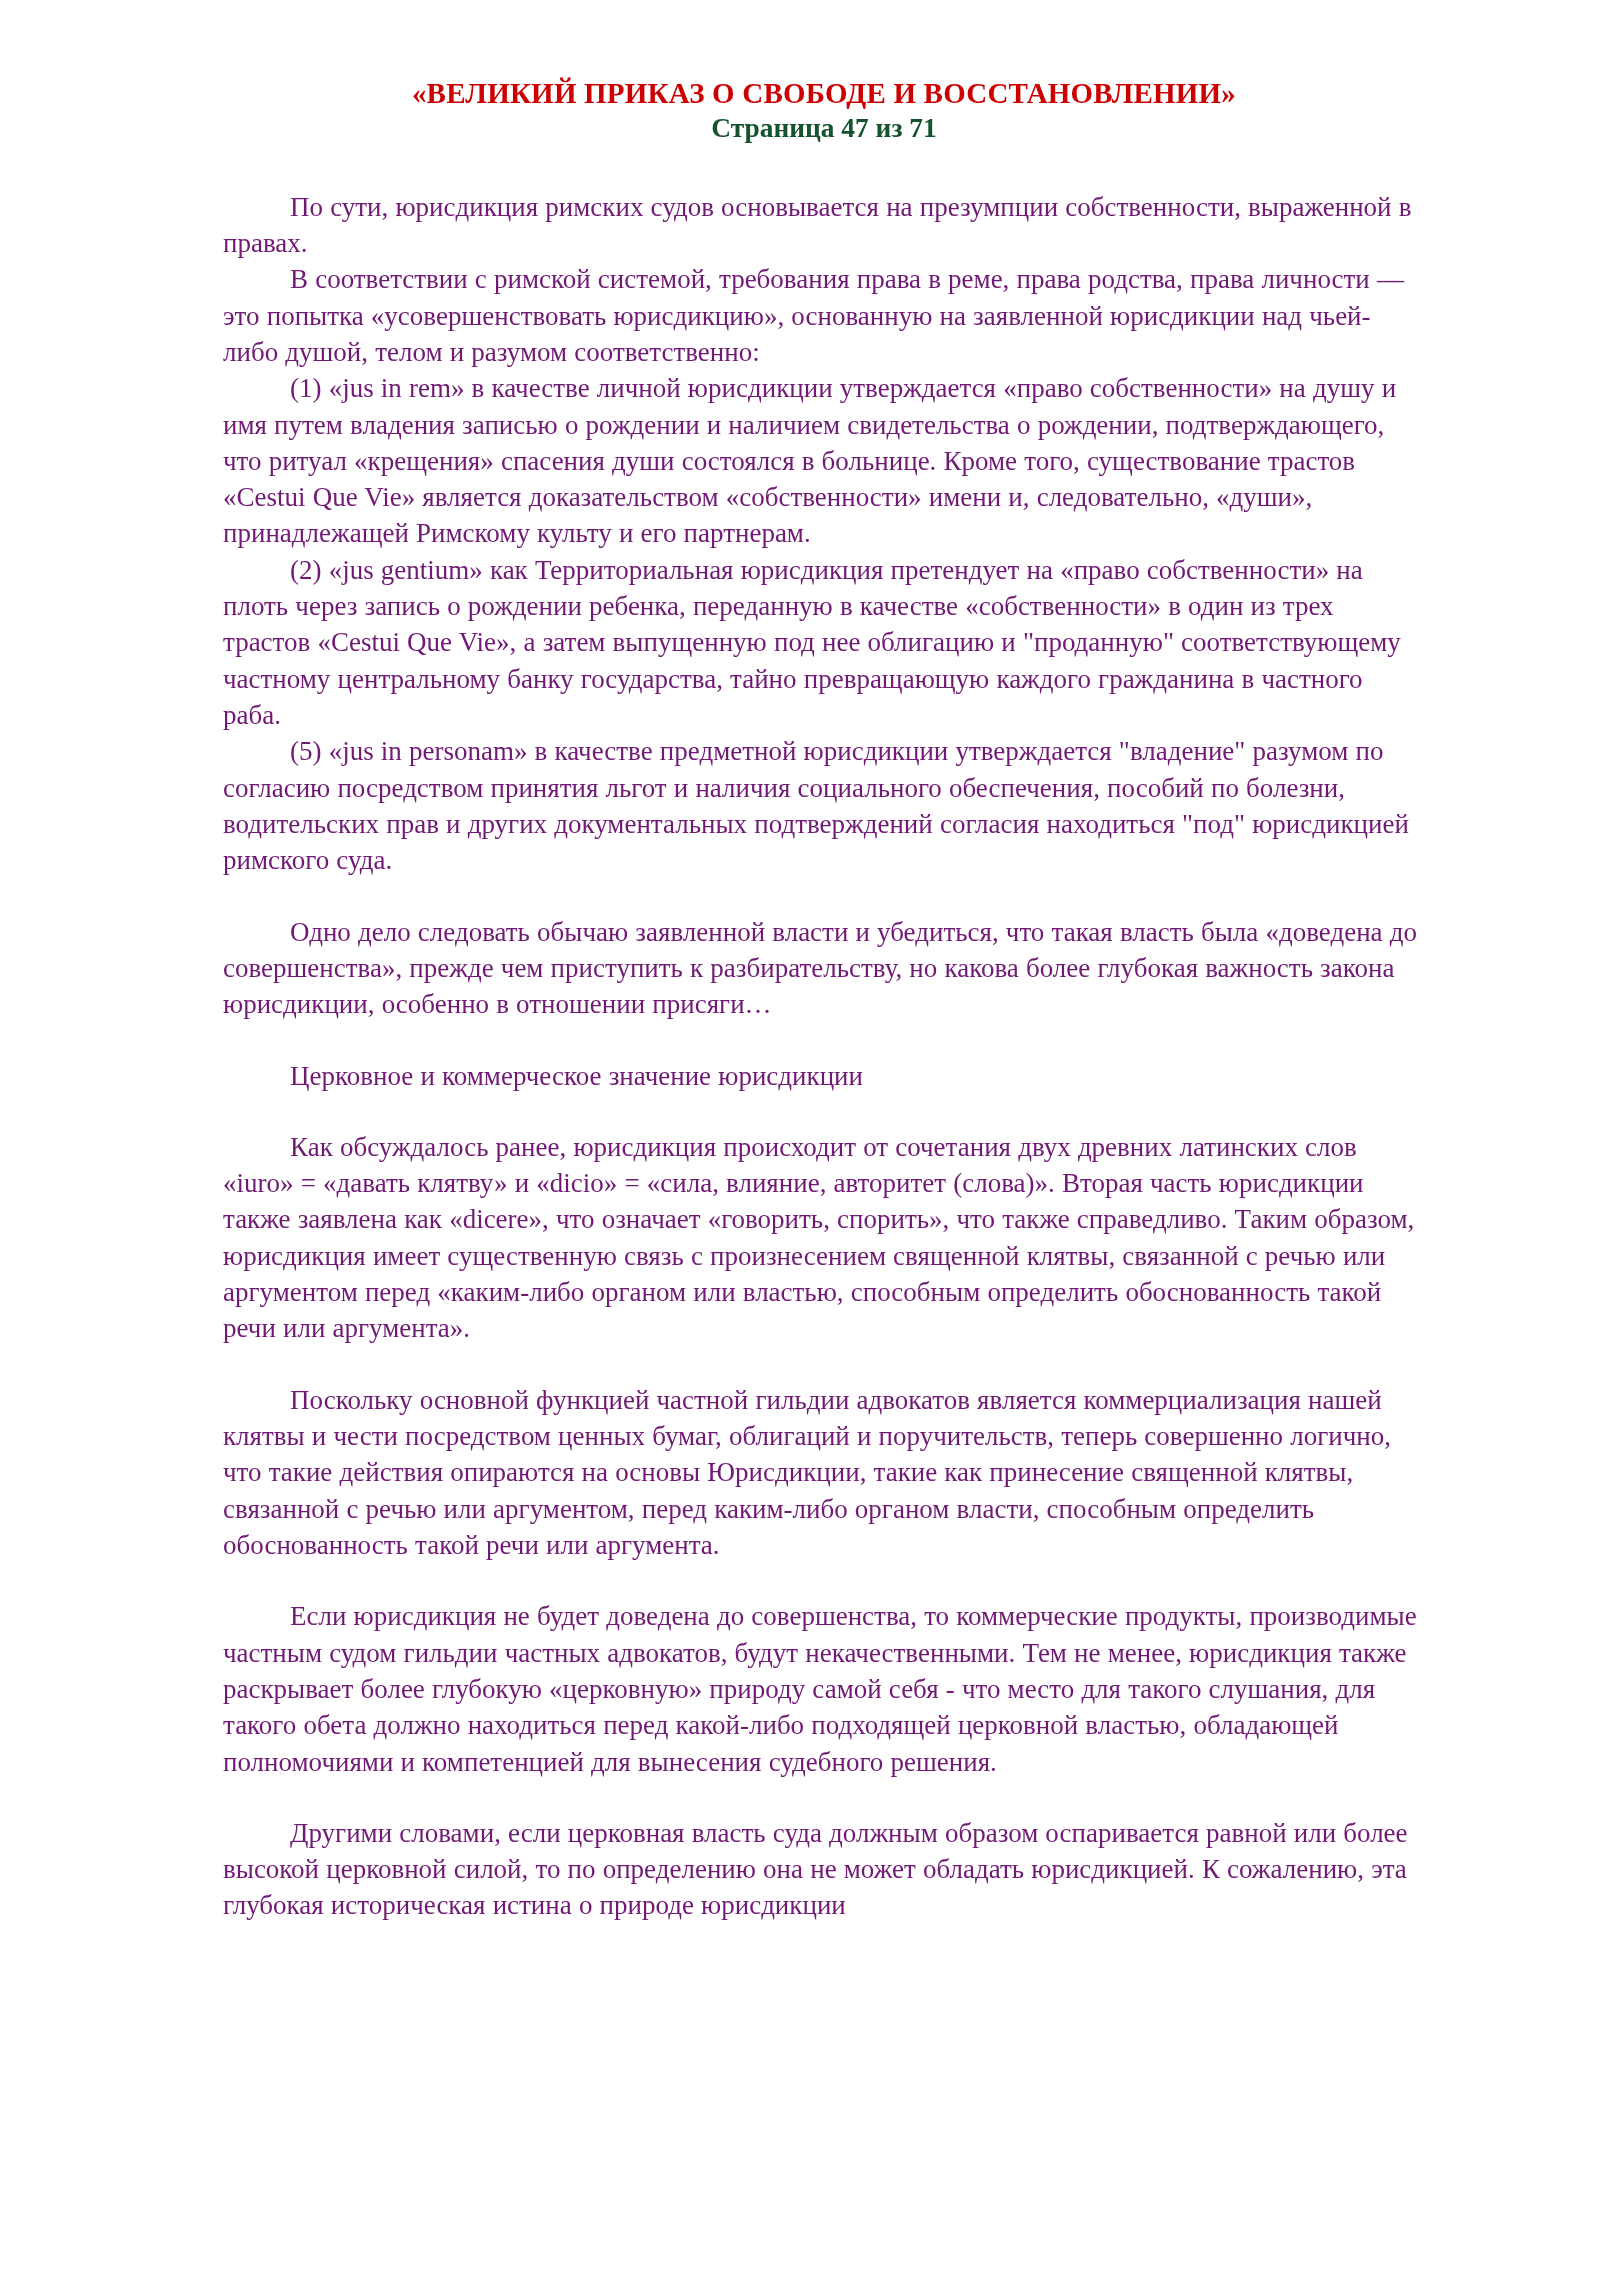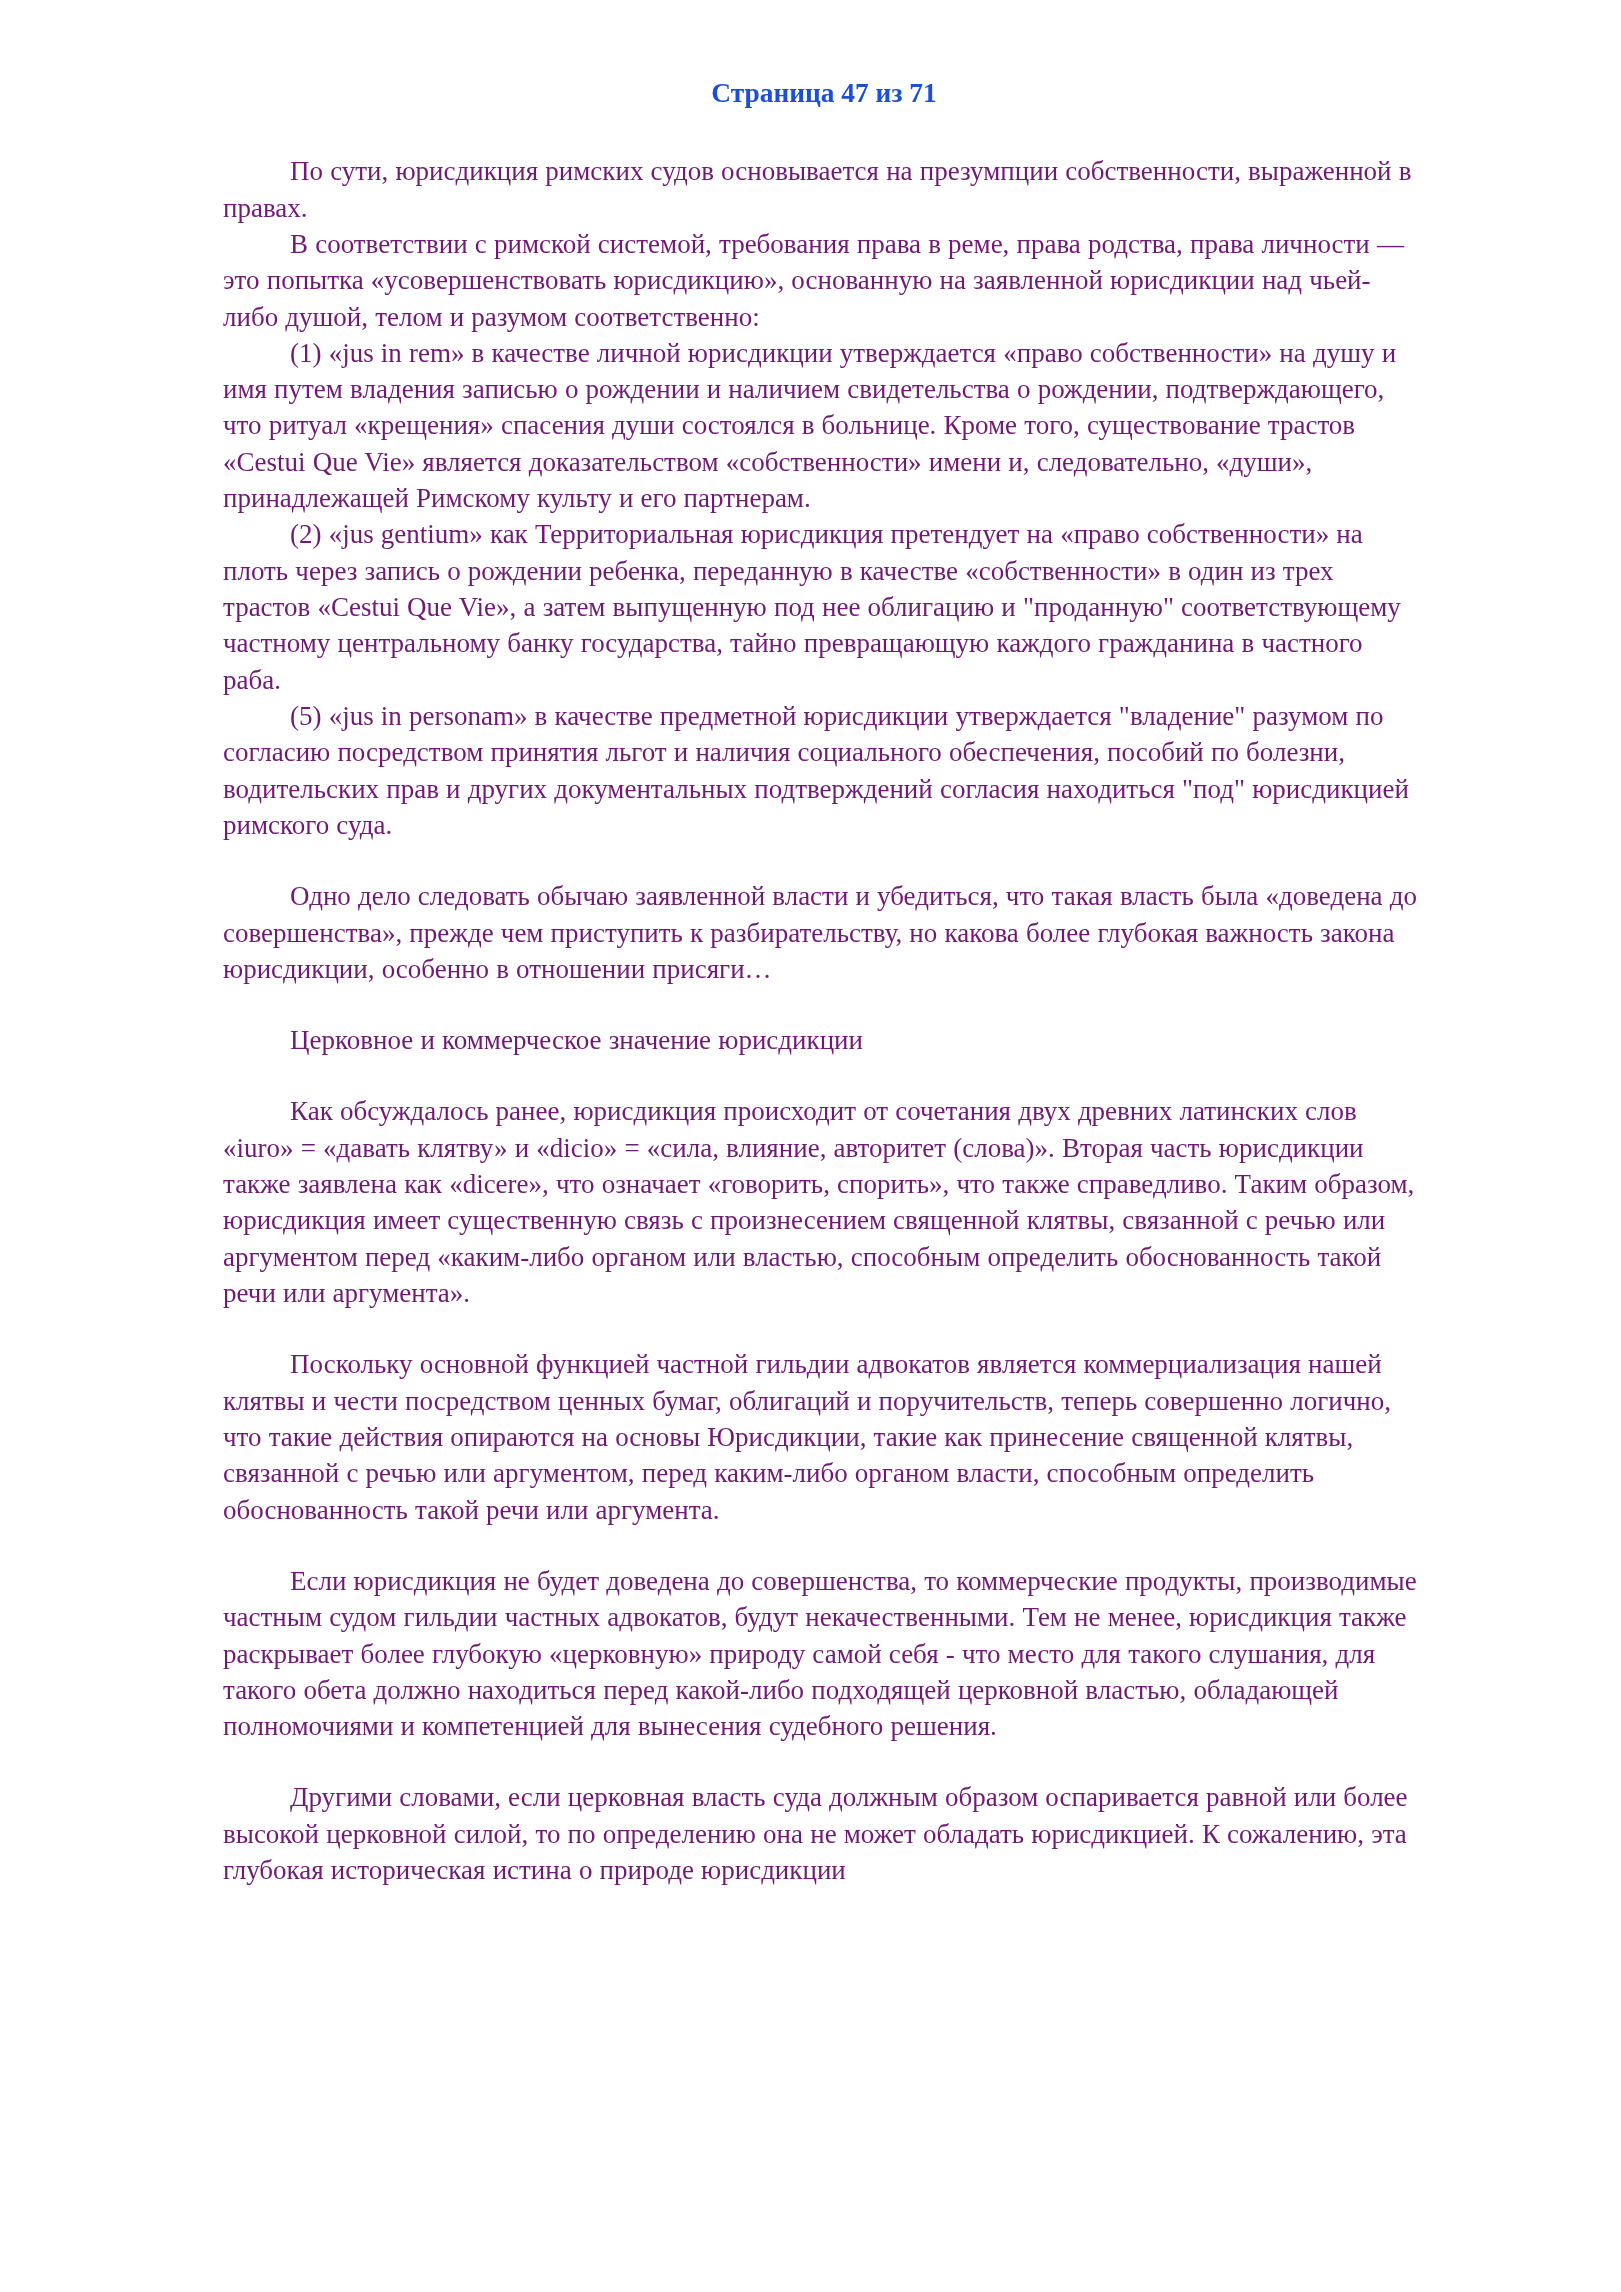--- a/index.html
+++ b/index.html
@@ -25,21 +25,21 @@
     text-align: center;
     color: #cc0000;
     font-weight: bold;
     font-size: 29px;
     letter-spacing: 0.2px;
     line-height: 1.22;
     margin: 0;
   }
   .doc-subtitle {
     text-align: center;
-    color: #1d4ed8;
+    color: #14532d;
     font-weight: bold;
     font-size: 27.4px;
     line-height: 1.25;
     margin: 0 0 43px 0;
   }
   .body-text p {
     margin: 0;
     font-size: 27px;
     line-height: 1.345;
     color: #701a75;
@@ -51,20 +51,21 @@
   }
   .body-text p.gap {
     margin-top: 35px;
   }
 </style>
 </head>
 <body>
 
 <div class="page">
 
+  <h1 class="doc-title">«ВЕЛИКИЙ ПРИКАЗ О СВОБОДЕ И ВОССТАНОВЛЕНИИ»</h1>
   <div class="doc-subtitle">Страница 47 из 71</div>
 
   <div class="body-text">
     <p class="indent">По сути, юрисдикция римских судов основывается на презумпции собственности, выраженной в правах.</p>
     <p class="indent">В соответствии с римской системой, требования права в реме, права родства, права личности — это попытка «усовершенствовать юрисдикцию», основанную на заявленной юрисдикции над чьей-либо душой, телом и разумом соответственно:</p>
     <p class="indent">(1) «jus in rem» в качестве личной юрисдикции утверждается «право собственности» на душу и имя путем владения записью о рождении и наличием свидетельства о рождении, подтверждающего, что ритуал «крещения» спасения души состоялся в больнице. Кроме того, существование трастов «Cestui Que Vie» является доказательством «собственности» имени и, следовательно, «души», принадлежащей Римскому культу и его партнерам.</p>
     <p class="indent">(2) «jus gentium» как Территориальная юрисдикция претендует на «право собственности» на плоть через запись о рождении ребенка, переданную в качестве «собственности» в один из трех трастов «Cestui Que Vie», а затем выпущенную под нее облигацию и "проданную" соответствующему частному центральному банку государства, тайно превращающую каждого гражданина в частного раба.</p>
     <p class="indent">(5) «jus in personam» в качестве предметной юрисдикции утверждается "владение" разумом по согласию посредством принятия льгот и наличия социального обеспечения, пособий по болезни, водительских прав и других документальных подтверждений согласия находиться "под" юрисдикцией римского суда.</p>
     <p class="indent gap">Одно дело следовать обычаю заявленной власти и убедиться, что такая власть была «доведена до совершенства», прежде чем приступить к разбирательству, но какова более глубокая важность закона юрисдикции, особенно в отношении присяги…</p>
     <p class="indent gap">Церковное и коммерческое значение юрисдикции</p>

